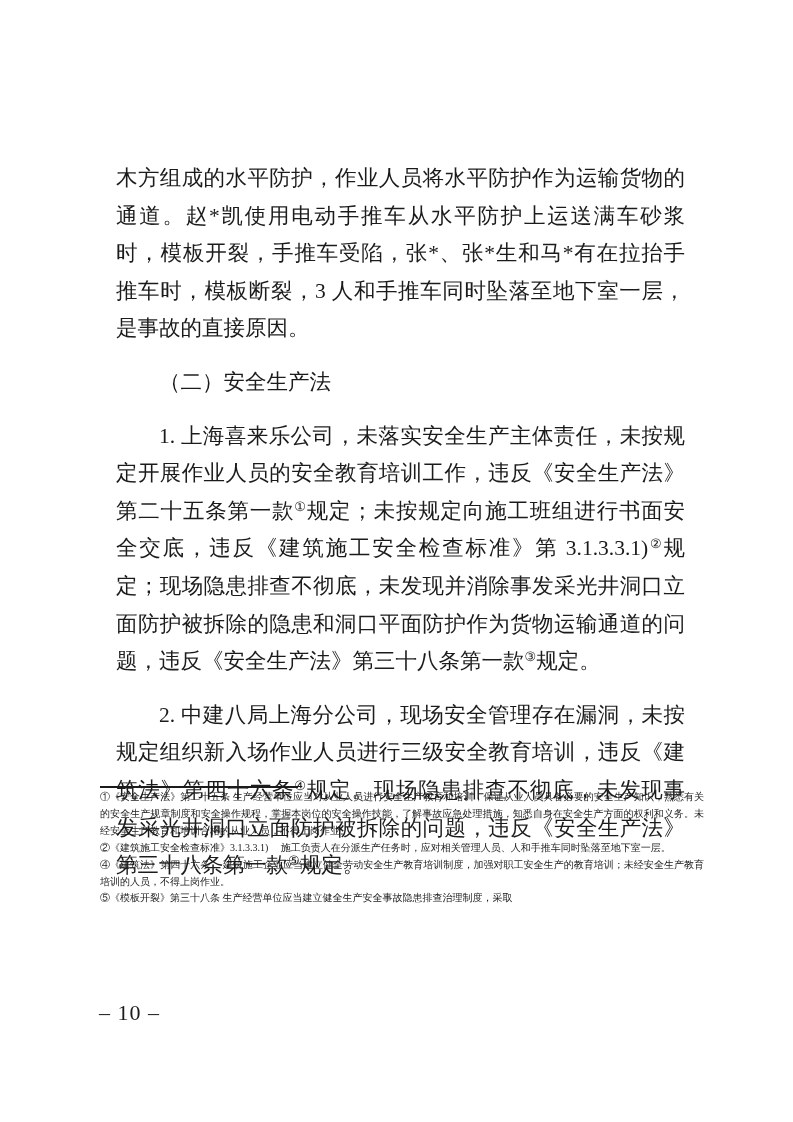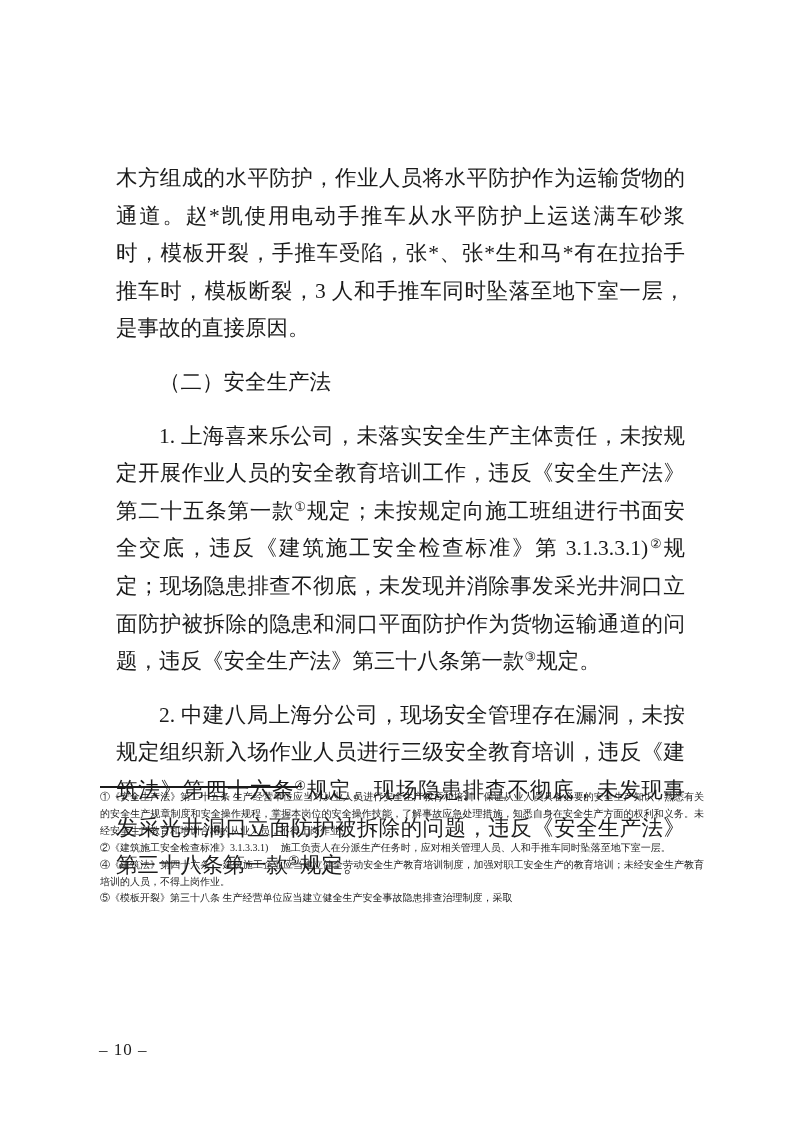--- a/index.html
+++ b/index.html
@@ -56,22 +56,22 @@
     margin: 0;
     font-size: 10px;
     line-height: 16.9px;
     text-align: justify;
     text-justify: inter-ideograph;
     word-break: break-all;
   }
   .page-number {
     position: absolute;
     left: 99px;
-    top: 1040px;
-    font-size: 17px;
+    top: 1000px;
+    font-size: 22px;
     letter-spacing: 1px;
     white-space: pre;
   }
 </style>
 </head>
 <body>
 
 <div class="page">
 
   <main class="body-text" id="paragraphs">

